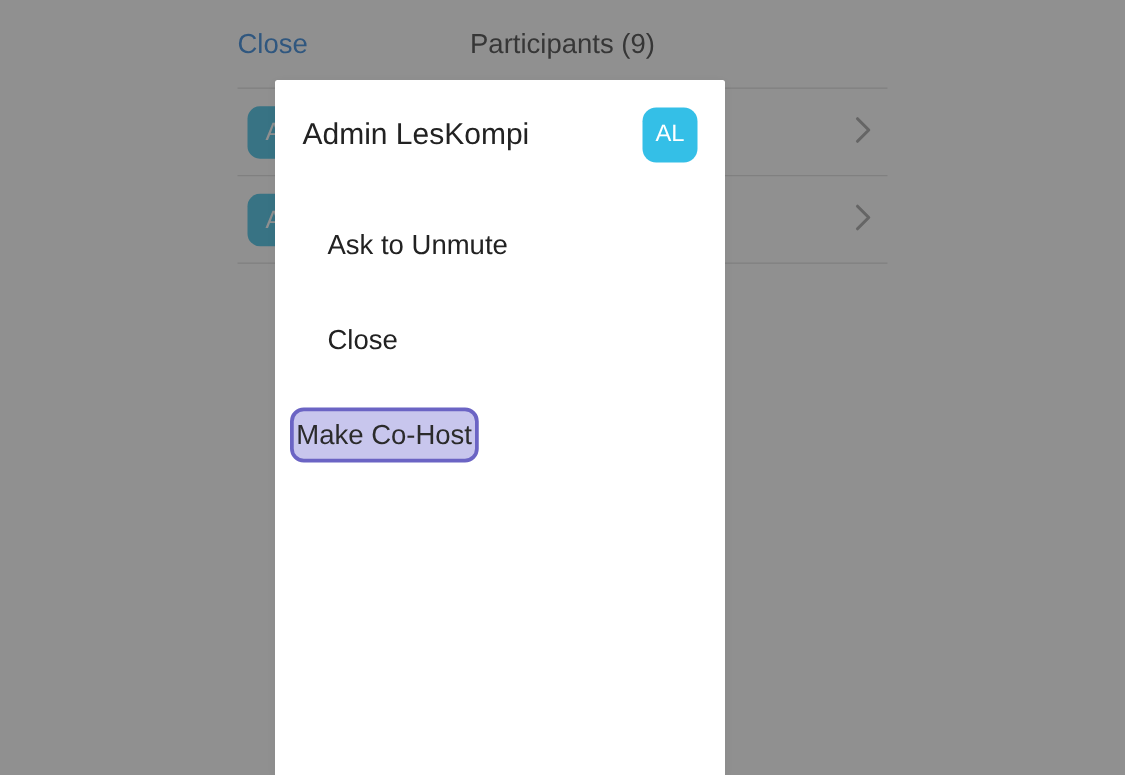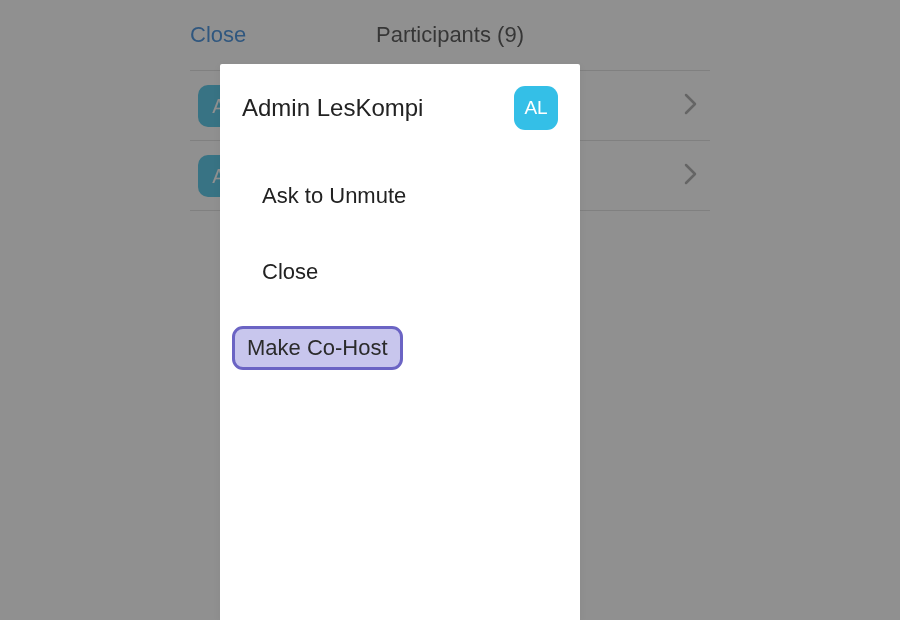--- a/index.html
+++ b/index.html
@@ -134,21 +134,21 @@
       cursor: pointer;
     }
     .sheet-item-inner {
       display: inline-block;
       margin-left: 20px;
     }
     .highlighted .sheet-item-inner {
       border: 3px solid #6b64c4;
       background: #c8c6ed;
       border-radius: 11px;
-      padding: 6px 12px;
+      padding: 6px 2px;
       margin-left: -10px;
       color: #2b2b2b;
     }
     svg.chevron {
       width: 14px;
       height: 24px;
     }
   </style>
 </head>
 <body>

